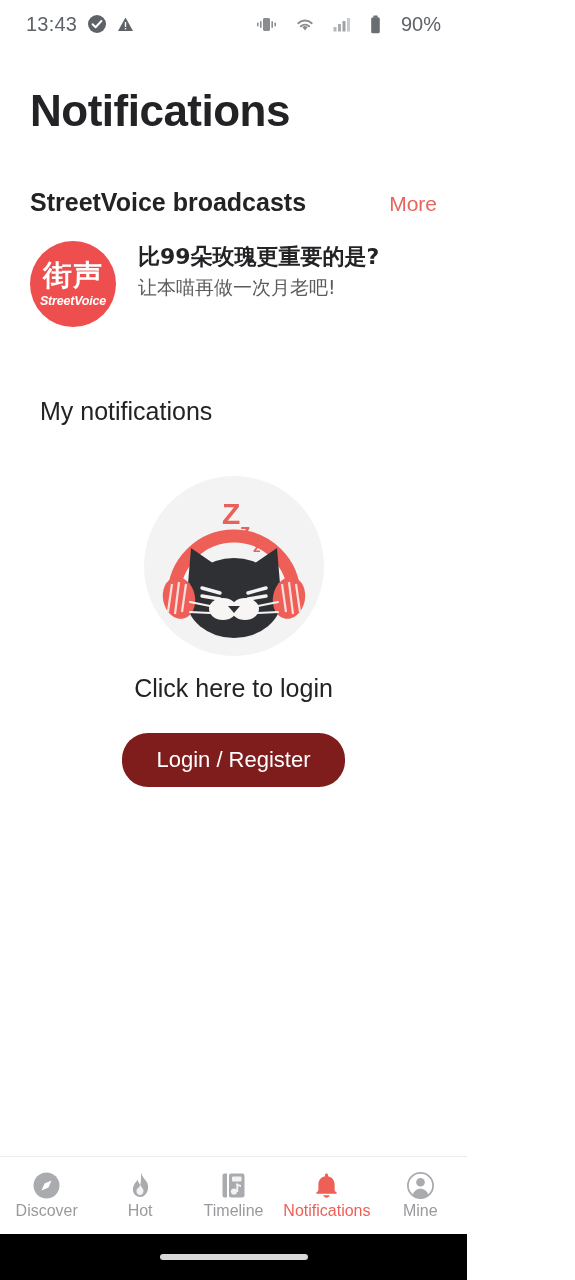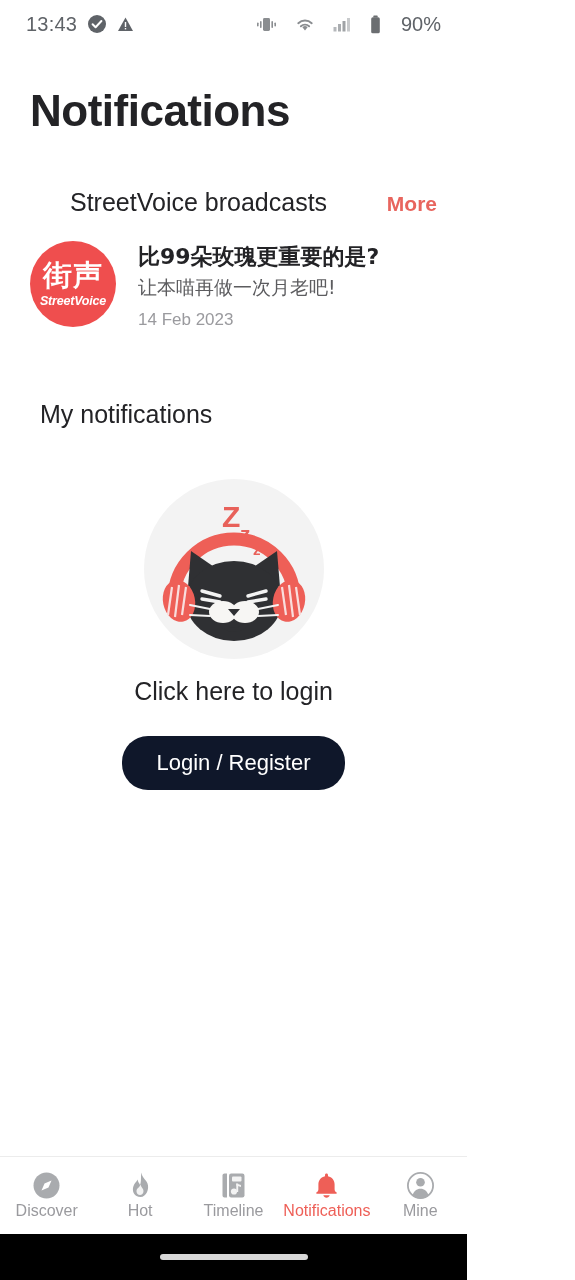--- a/index.html
+++ b/index.html
@@ -39,27 +39,26 @@
     letter-spacing:-0.5px;
     padding:38px 30px 0 30px;
   }
 
   
   .section-head {
     display:flex; align-items:baseline;
     padding:52px 30px 0 30px;
   }
   .section-title {
-    font-size:25px; color:#232326; font-weight:400;margin-left:40px;
+    font-size:25px; color:#232326; font-weight:700;
   }
   .more-link {
     margin-left:auto;
     font-size:21px;
     color:#e8655e;
-    font-weight:bold;
   }
 
   
   .broadcast {
     display:flex;
     padding:24px 30px 0 30px;
     gap:22px;
   }
   .sv-logo {
     width:86px; height:86px; border-radius:50%;
@@ -105,21 +104,21 @@
     display:flex; flex-direction:column; align-items:center;
     padding-top:50px;
   }
   .cat-wrap { width:180px; height:180px; }
   .empty-text {
     font-size:25px; color:#232326;
     margin-top:18px;
   }
   .login-btn {
     margin-top:30px;
-    background:#0f172a;
+    background:#7f1d1d;
     color:#ffffff;
     border:none;
     border-radius:26px;
     font-size:22px;
     padding:14px 34px;
     font-family:"Liberation Sans", sans-serif;
     cursor:pointer;
   }
 
   
@@ -217,21 +216,20 @@
   </div>
 
   <div class="broadcast">
     <div class="sv-logo">
       <span class="sv-cn">街声</span>
       <span class="sv-en">StreetVoice</span>
     </div>
     <div class="bc-text">
       <div class="bc-title">比99朵玫瑰更重要的是?</div>
       <div class="bc-sub">让本喵再做一次月老吧!</div>
-      <div class="bc-date">14 Feb 2023</div>
     </div>
   </div>
 
   <div class="my-head">My notifications</div>
 
   <div class="empty">
     <div class="cat-wrap">
       <svg viewBox="0 0 180 180" width="180" height="180">
         <circle cx="90" cy="90" r="90" fill="#f3f3f3"></circle>
 

